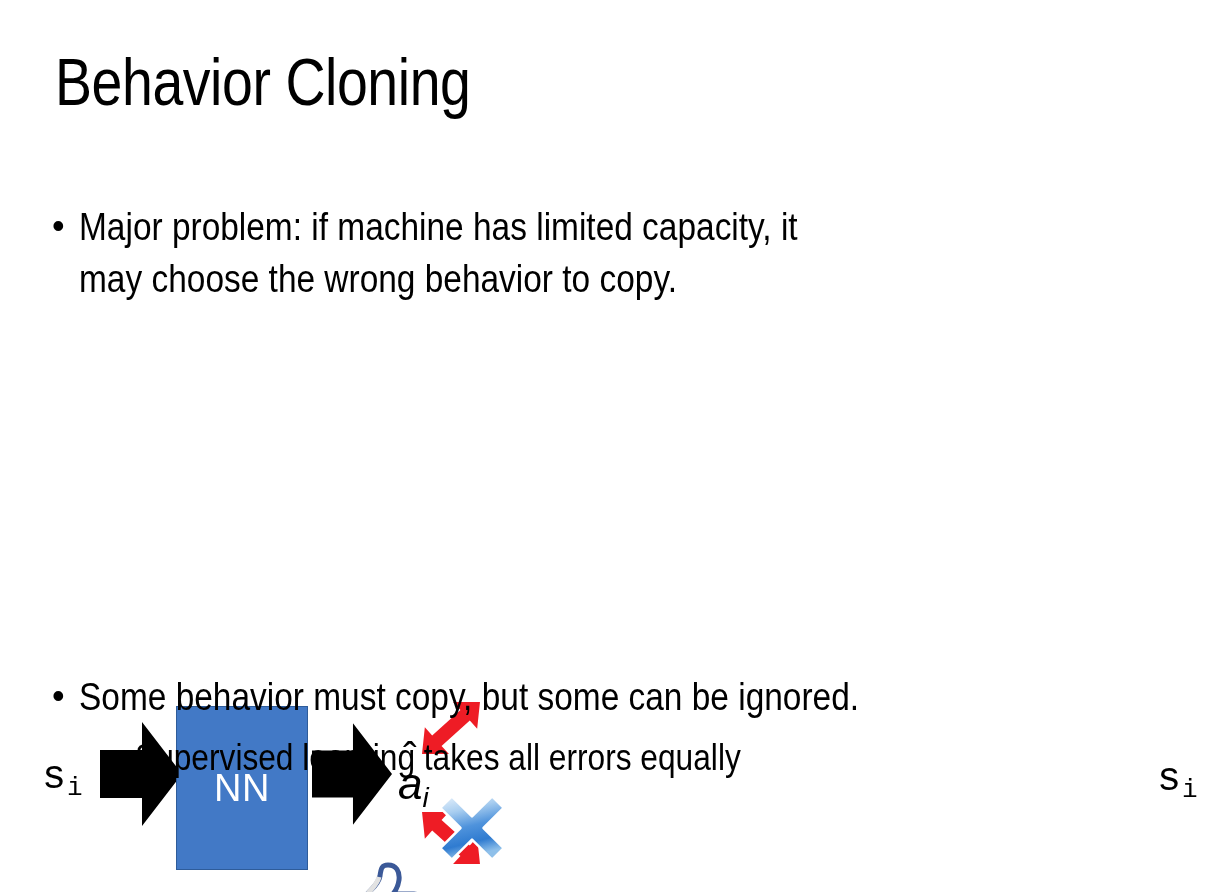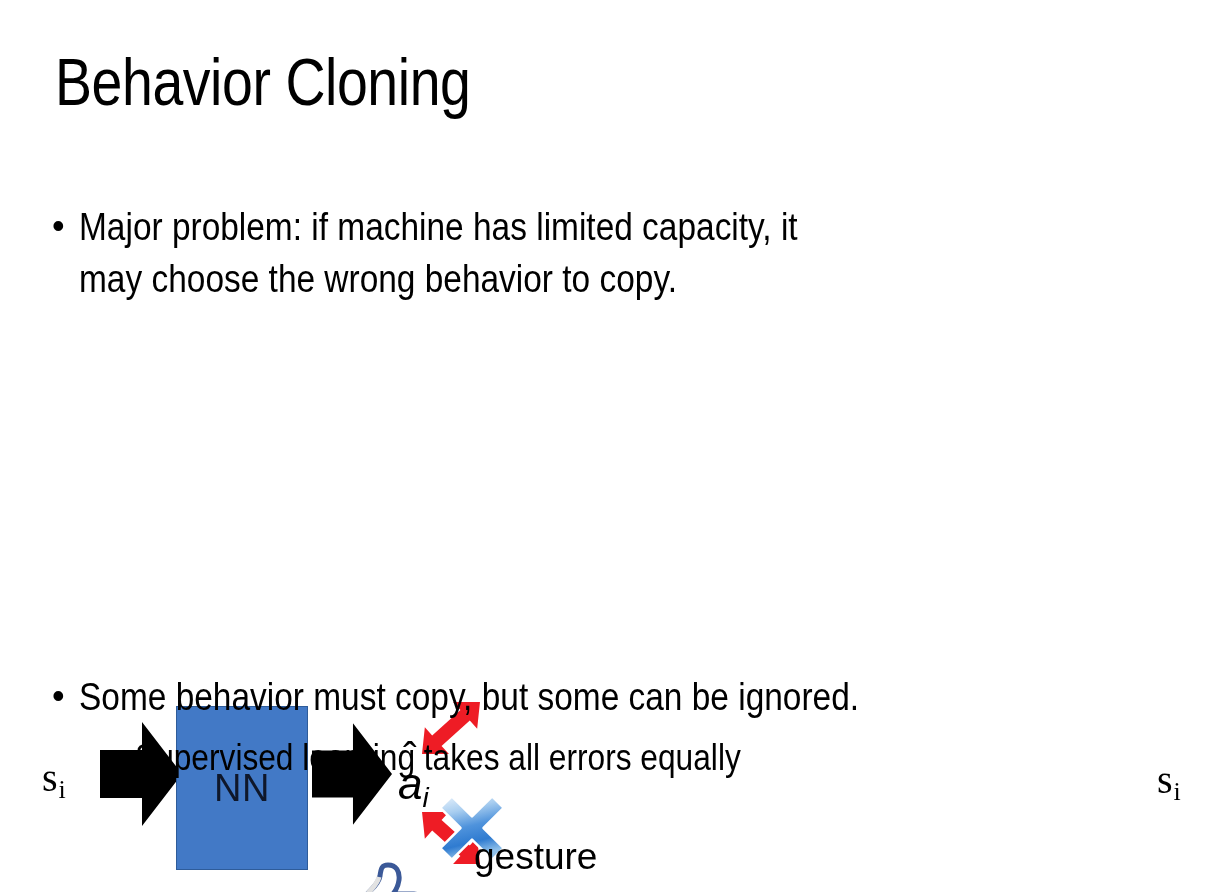--- a/index.html
+++ b/index.html
@@ -64,39 +64,39 @@
     top: 330px;
     height: 300px;
   }
   #diagram-left  { left: 0px;   width: 610px; }
   #diagram-right { left = 0; left: 570px; width: 640px; }
 
   .state-label {
     position: absolute;
     font-size: 40px;
     line-height: 1;
-    font-family: Liberation Serif, serif;
+    font-family: Liberation Mono, monospace;
   }
   .state-label .sub {
     font-size: 26px;
     vertical-align: -0.28em;
     margin-left: 1px;
   }
 
   .nn-box {
     position: absolute;
     background: #4279C6;
     border: 1px solid #2E5C9A;
     box-sizing: border-box;
     display: flex;
     align-items: center;
     justify-content: center;
   }
   .nn-label {
-    color: #0f172a;
+    color: #ffffff;
     font-size: 38px;
     letter-spacing: 0.5px;
   }
   .actor-label {
     position: absolute;
     font-size: 35px;
     line-height: 1;
     text-align: center;
   }
 
@@ -196,21 +196,20 @@
         <stop offset="28%" stop-color="#A9CEF0"></stop>
         <stop offset="55%" stop-color="#4F93DC"></stop>
         <stop offset="80%" stop-color="#2F7BD0"></stop>
         <stop offset="100%" stop-color="#8FC0EA"></stop>
       </linearGradient>
     </defs>
     <polygon points="22,6 50,34 78,6 94,22 66,50 94,78 78,94 50,66 22,94 6,78 34,50 6,22" fill="url(#xgradL)" stroke="#FFFFFF" stroke-width="3.5" stroke-linejoin="round"></polygon>
   </svg>
 
 
-  <div class="outcome-label" style="left:474px; top:508px;">gesture</div>
 
   <svg class="thumb" style="left:320px; top:532px;" width="104" height="92" viewBox="0 0 104 92">
     <g stroke="#3B5998" stroke-width="5" stroke-linejoin="round" fill="#FFFFFF">
       <path d="M32,36 L44,36 L44,40 C44,30 58,26 60,14 C61,6 62,3 68,3
                C76,3 80,9 79,18 C78,26 73,32 73,32
                L94,32 C99,32 101,36 101,40 C101,44 98,46 98,46
                C101,47 102,50 102,54 C102,58 99,60 99,60
                C101,61 102,64 102,67 C102,71 99,73 99,73
                C101,74 101,77 101,80 C101,85 97,88 92,88
                L52,88 C42,88 38,82 32,82 Z"></path>

